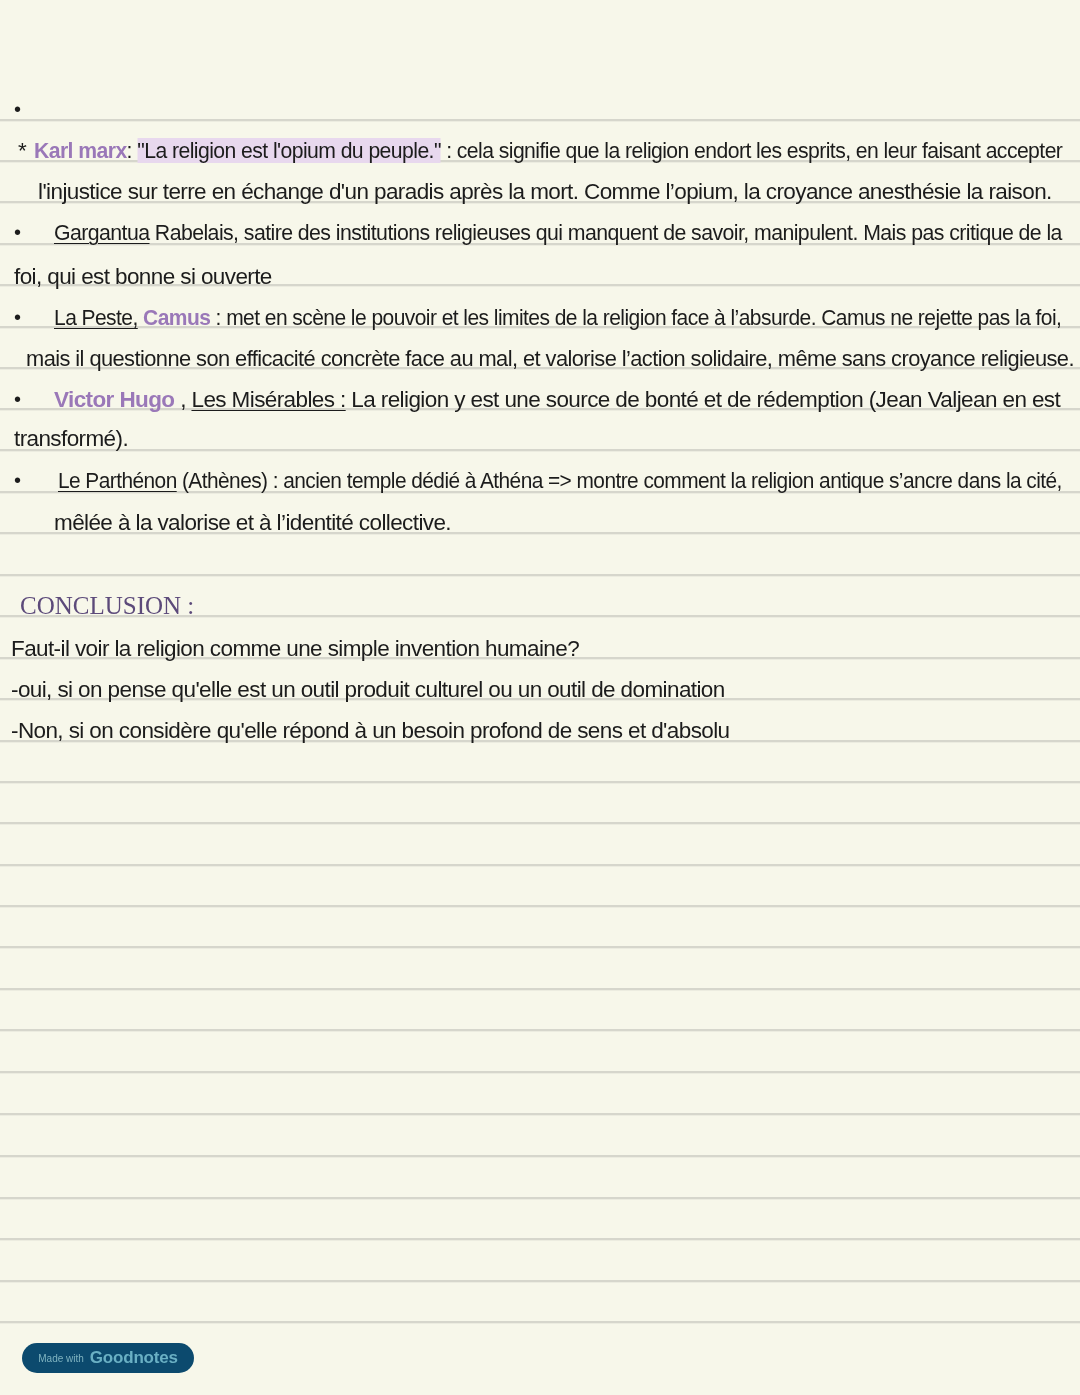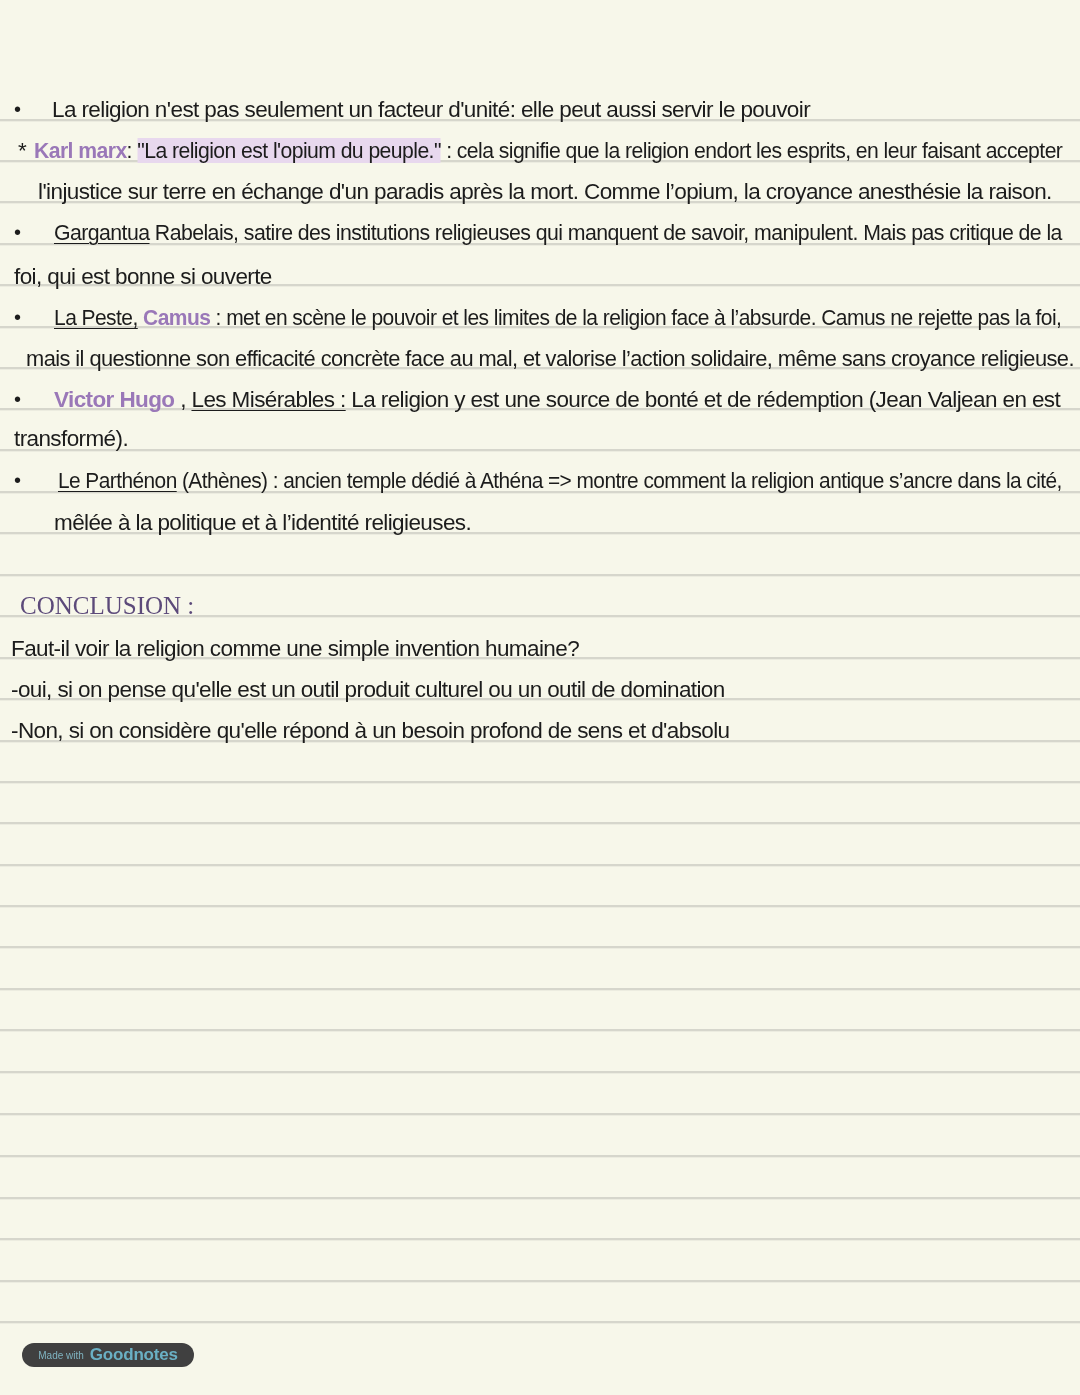--- a/index.html
+++ b/index.html
@@ -54,23 +54,23 @@
     .heading {
       color: #5c4a7a;
       font-size: 25px;
       letter-spacing: 0px;
     }
     .badge {
       position: absolute;
       left: 22px;
       top: 1343px;
       width: 172px;
-      height: 24px;
+      height: 30px;
       border-radius: 15px;
-      background: #404040;
+      background: #0c4a6e;
       display: flex;
       align-items: center;
       justify-content: center;
       gap: 6px;
     }
     .badge-small {
       color: #7fb3c0;
       font-size: 10px;
     }
     .badge-brand {
@@ -113,21 +113,20 @@
   <div class="ruling" style="top:1197px"></div>
   <div class="ruling" style="top:1238px"></div>
   <div class="ruling" style="top:1280px"></div>
   <div class="ruling" style="top:1321px"></div>
 </div>
 
 <div>
 
   <div class="line" style="top:89px;">
     <span class="bullet">•</span>
-    <span style="position:absolute;left:52px;">La religion n'est pas seulement un facteur d'unité: elle peut aussi servir le pouvoir</span>
   </div>
 
   <div class="line" style="top:130px;">
     <span style="position:absolute;left:18px;">*</span>
     <span style="position: absolute; left: 34px; display: inline-block; transform-origin: left center; transform: scaleX(0.941);">
       <span class="purple">Karl marx</span><span>: </span><span class="hl">"La religion est l'opium du peuple."</span><span> : cela signifie que la religion endort les esprits, en leur faisant accepter</span>
     </span>
   </div>
 
   <div class="line" style="top:171px;">
@@ -169,21 +168,21 @@
   </div>
 
   <div class="line" style="top:460px;">
     <span class="bullet">•</span>
     <span style="position: absolute; left: 58px; display: inline-block; transform-origin: left center; transform: scaleX(0.928);">
       <span class="underline">Le Parthénon</span><span> (Athènes) : ancien temple dédié à Athéna =&gt; montre comment la religion antique s’ancre dans la cité,</span>
     </span>
   </div>
 
   <div class="line" style="top:502px;">
-    <span style="position:absolute;left:54px;">mêlée à la politique et à l’identité religieuses.</span>
+    <span style="position:absolute;left:54px;">mêlée à la valorise et à l’identité collective.</span>
   </div>
 
   <div class="line heading" style="top:585px;">
     <span style="position:absolute;left:20px;font-family:Liberation Serif, serif;">CONCLUSION :</span>
   </div>
 
   <div class="line" style="top:628px;">
     <span style="position:absolute;left:11px;">Faut-il voir la religion comme une simple invention humaine?</span>
   </div>
 

